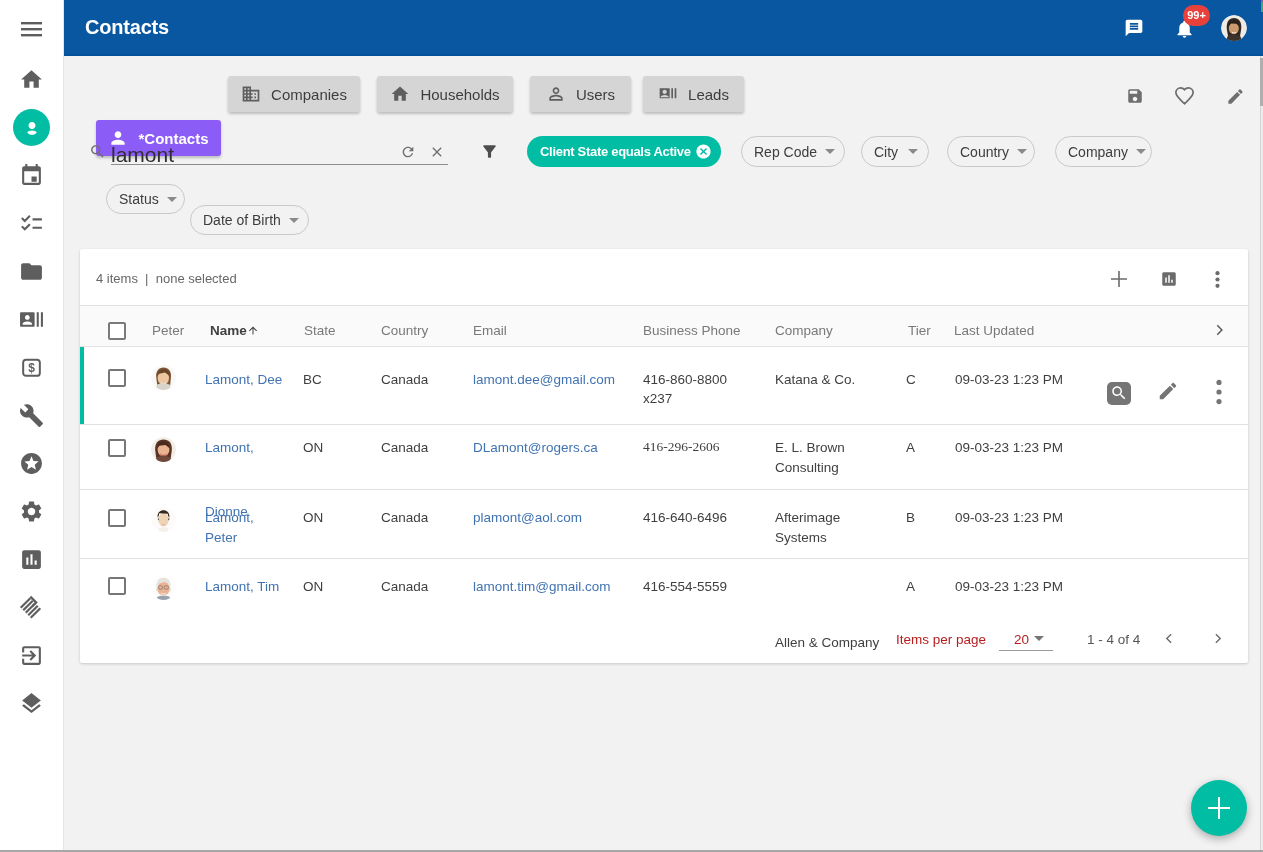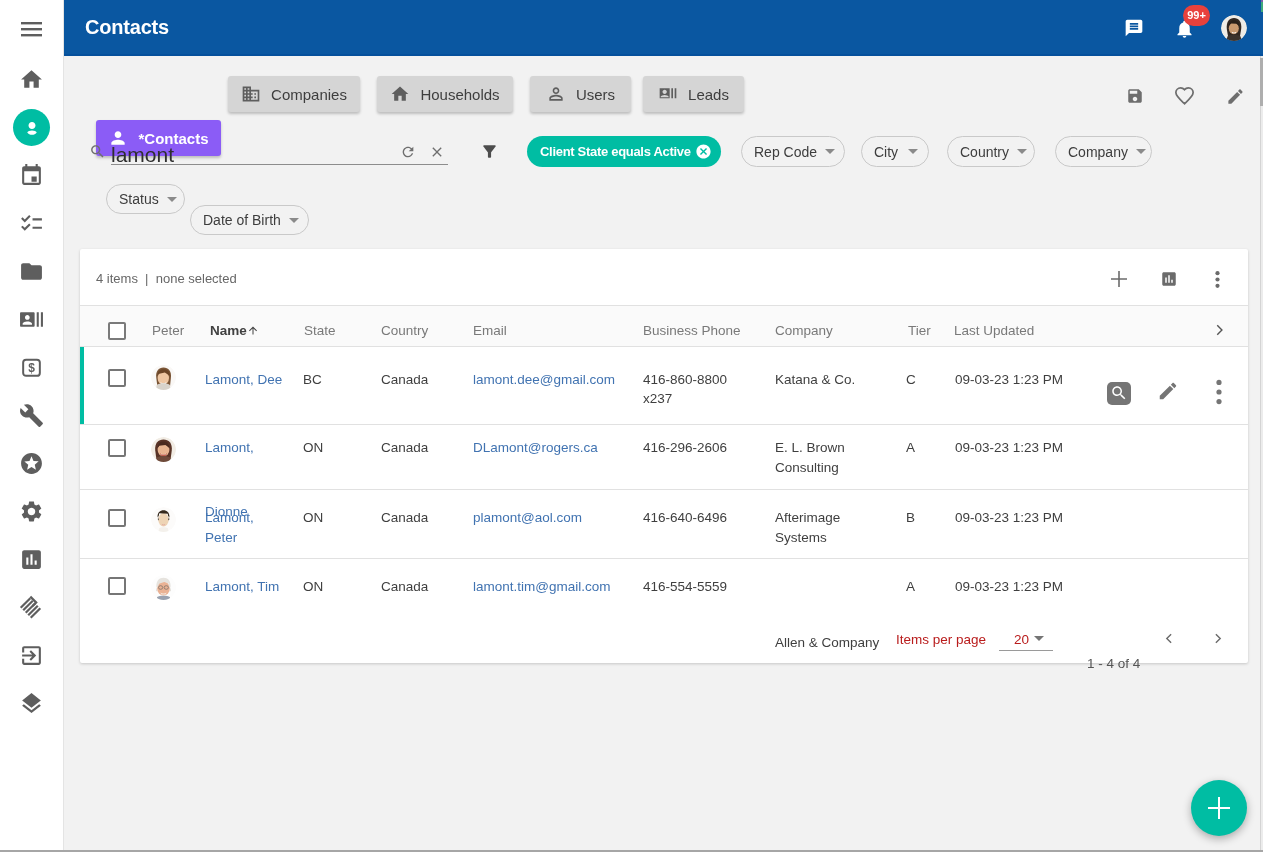--- a/index.html
+++ b/index.html
@@ -285,21 +285,21 @@
       <path d="M9.4 16.6c2.2 2.2 5 2.2 7.2 0l-1.2 2.8h-4.8z" fill="#b0453a"></path>
       <path d="M10.3 17.1c1.7 1.2 3.7 1.2 5.4 0l-.5 1h-4.4z" fill="#fff"></path>
       <path d="M6.2 21.4c2.4-2.2 11.2-2.2 13.6 0l.8 4.6H5.4z" fill="#6e4a3a"></path>
     </g>
   </svg>
 <div class="cell lnk" style="left:205px;top:447px;">Lamont,</div>
 <div class="cell lnk" style="left:205px;top:467px;margin-top:44px;">Dionne</div>
 <div class="cell" style="left:303px;top:447px;">ON</div>
 <div class="cell" style="left:381px;top:447px;">Canada</div>
 <div class="cell lnk" style="left:473px;top:447px;">DLamont@rogers.ca</div>
-<div class="cell" style="left:643px;top:447px;">416-296-2606</div>
+<div class="cell" style="left:643px;top:447px;font-family:Liberation Serif, serif;">416-296-2606</div>
 <div class="cell" style="left:775px;top:447px;">E. L. Brown</div>
 <div class="cell" style="left:775px;top:467px;">Consulting</div>
 <div class="cell" style="left:906px;top:447px;">A</div>
 <div class="cell" style="left:955px;top:447px;">09-03-23 1:23 PM</div>
 <div class="divl" style="top:489px;"></div>
 
 <div class="cbx" style="left:108px;top:509px;"></div>
 <svg class="abs" style="left:151px;top:507px" width="25" height="25" viewBox="0 0 26 26">
     <defs>
       <clipPath id="av3">
@@ -351,21 +351,21 @@
 <div class="cell lnk" style="left:473px;top:586px;">lamont.tim@gmail.com</div>
 <div class="cell" style="left:643px;top:586px;">416-554-5559</div>
 <div class="cell" style="left:775px;top:610px;margin-top:32px;">Allen &amp; Company</div>
 <div class="cell" style="left:906px;top:586px;">A</div>
 <div class="cell" style="left:955px;top:586px;">09-03-23 1:23 PM</div>
 
 <div class="cell" style="left:896px;top:639px;color:#b91c1c;font-size:13.5px;">Items per page</div>
 <div class="cell" style="left:1014px;top:639px;color:#b91c1c;font-size:13.5px;">20</div>
 <div class="abs" style="left:1034px;top:636px;width:0;height:0;border-left:5.5px solid transparent;border-right:5.5px solid transparent;border-top:5.5px solid #757575;"></div>
 <div class="abs" style="left:999px;top:650px;width:54px;height:1px;background:#9a9a9a;"></div>
-<div class="cell" style="left:1087px;top:639px;color:#555;font-size:13.5px;margin-top:24px;">1 - 4 of 4</div>
+<div class="cell" style="left:1087px;top:639px;color:#555;font-size:13.5px;">1 - 4 of 4</div>
 <svg class="abs" style="left:1163px;top:631px" width="13" height="15" viewBox="0 0 24 24">
     <path fill="none" stroke="#6b6b6b" stroke-width="2.6" d="M15 4l-8 8 8 8"></path>
   </svg>
 <svg class="abs" style="left:1211px;top:631px" width="13" height="15" viewBox="0 0 24 24">
     <path fill="none" stroke="#6b6b6b" stroke-width="2.6" d="M9 4l8 8-8 8"></path>
   </svg>
 
 <div class="abs" style="left:1191px;top:780px;width:56px;height:56px;border-radius:50%;background:#00bda3;box-shadow:0 3px 8px rgba(0,0,0,0.3);"></div>
 <svg class="abs" style="left:1208px;top:797px" width="22" height="22" viewBox="0 0 22 22">
     <path stroke="#fff" stroke-width="2" d="M11 0v22M0 11h22"></path>

